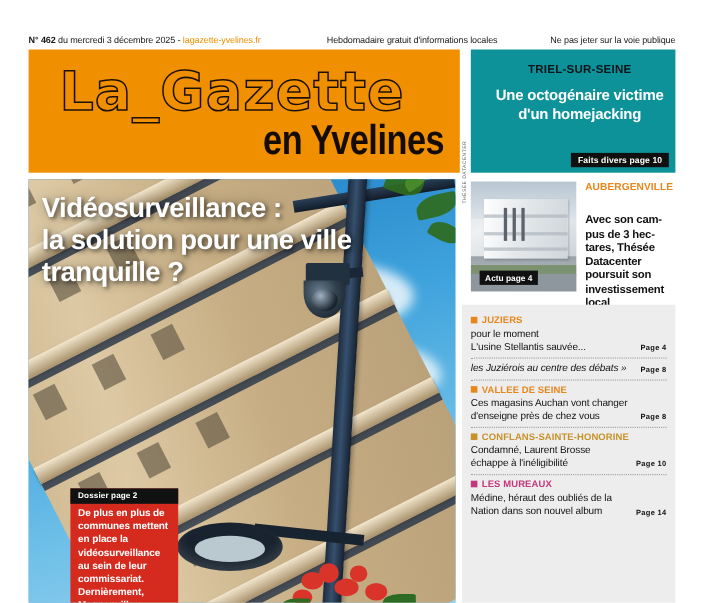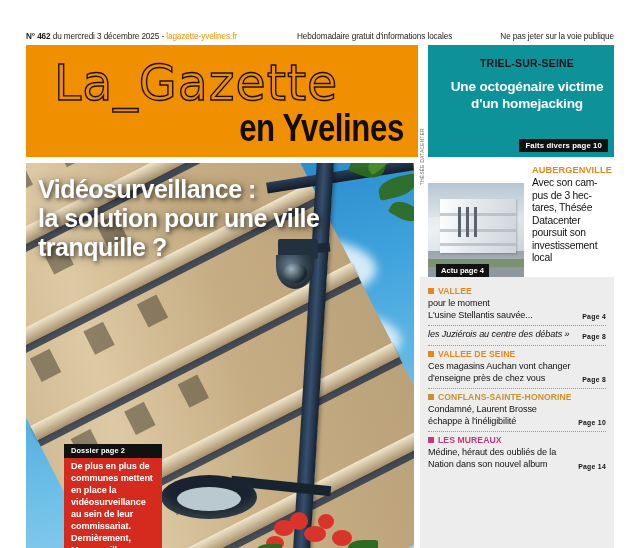--- a/index.html
+++ b/index.html
@@ -27,21 +27,21 @@
 
   
   .masthead {
     position:absolute; left:26px; top:45px; width:392px; height:112px;
     background:#F09000;
     overflow:hidden;
   }
   .logo-main {
     position:absolute; left:28px; top:10px;
     font-family:"DejaVu Sans", sans-serif;
-    font-size:49px; font-weight:normal; letter-spacing:1px;
+    font-size:49px; font-weight:bold; letter-spacing:1px;
     color:transparent;
     -webkit-text-stroke:1.4px #1b1005;
     text-shadow:none;
     white-space:nowrap;
   }
   .logo-sub {
     position:absolute; right:14px; top:62px;
     font-family:"Liberation Sans Narrow","Liberation Sans", sans-serif;
     font-size:38px; font-weight:bold; letter-spacing:-0.5px;
     color:#140c03;
@@ -198,21 +198,21 @@
   }
 
   
   .rightcol {
     position:absolute; left:420px; top:163px; width:194px; height:385px;
   }
   .feature {
     position:absolute; left:0; top:0; width:194px; height:106px;
   }
   .feature-photo {
-    position:absolute; left:8px; top:20px; width:96px; height:100px;
+    position:absolute; left:8px; top:2px; width:96px; height:100px;
     background:linear-gradient(160deg,#cfd7dd 0%,#eef1f3 35%,#b9c3ca 100%);
     overflow:hidden;
   }
   .fp-sky { position:absolute; left:0; top:0; width:100%; height:34%;
     background:linear-gradient(180deg,#b8c6d2,#dde4e9); }
   .fp-bldg {
     position:absolute; left:12px; top:16px; width:76px; height:54px;
     background:linear-gradient(100deg,#ffffff 0%,#e4e8eb 45%,#cfd5da 100%);
     box-shadow:1px 1px 2px rgba(0,0,0,.2);
   }
@@ -241,21 +241,21 @@
   .badge-photo {
     position:absolute; left:8px; bottom:6px;
     background:#111111; color:#ffffff;
     font-size:7.6px; font-weight:bold; padding:2px 5px 2.5px 5px;
   }
   .feature-text { position:absolute; left:112px; top:2px; width:82px; }
   .feature-kicker {
     font-size:9.2px; font-weight:bold; color:#E8861A; letter-spacing:0.1px;
   }
   .feature-title {
-    margin-top:2px; font-size:10.3px; font-weight:normal; color:#111111;
+    margin-top:20px; font-size:10.3px; font-weight:bold; color:#111111;
     line-height:1.22; letter-spacing:-0.2px; white-space:pre-line;
   }
 
   .newslist {
     position:absolute; left:0; top:114px; width:194px; height:271px;
     background:#EDEDED;
     padding:6px 8px 0 8px;
   }
   .news-item { position:relative; padding:3px 0 4px 0; }
   .news-item + .news-item { border-top:1px dotted #9a9a9a; }
@@ -401,21 +401,21 @@
 investissement
 local</div>
     </div>
   </div>
 
   <div class="newslist">
 
     <div class="news-item">
       <div class="news-kicker">
         <span class="sq" style="background:#E8861A"></span>
-        <span style="color:#E8861A">VALLEE</span>
+        <span style="color:#E8861A">JUZIERS</span>
       </div>
       <div class="news-body news-line2">pour le moment</div>
       <div class="news-body">L'usine Stellantis sauvée...</div>
       <div class="news-page">Page 4</div>
     </div>
 
     <div class="news-item">
       <div class="news-body ital news-line2">les Juziérois au centre des débats »</div>
       <div class="news-page">Page 8</div>
     </div>

